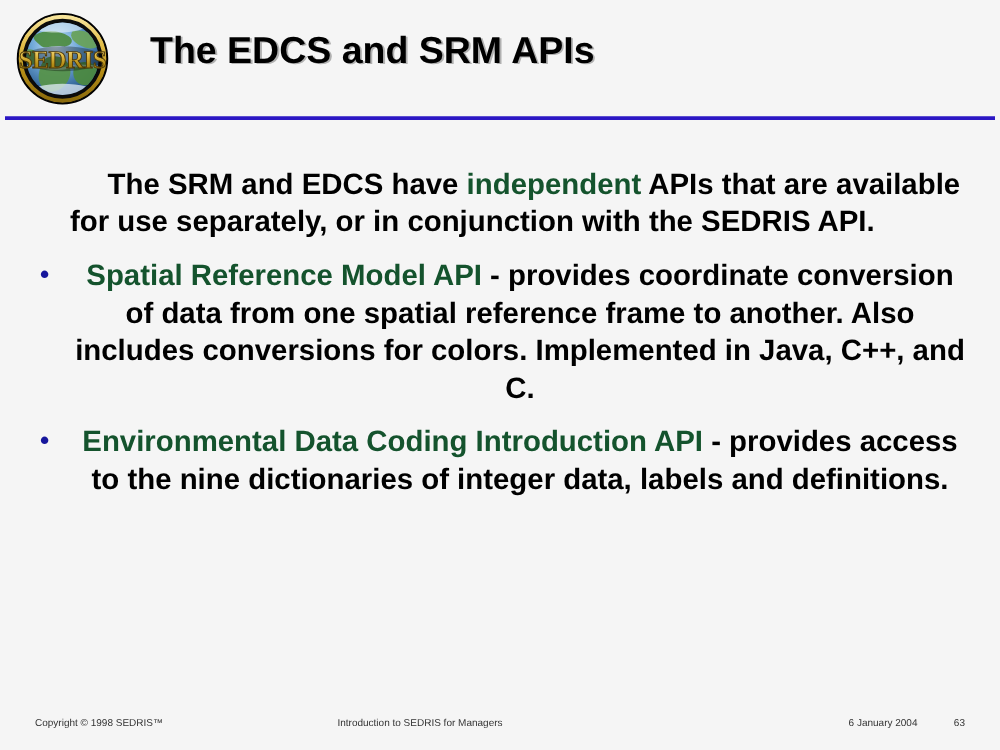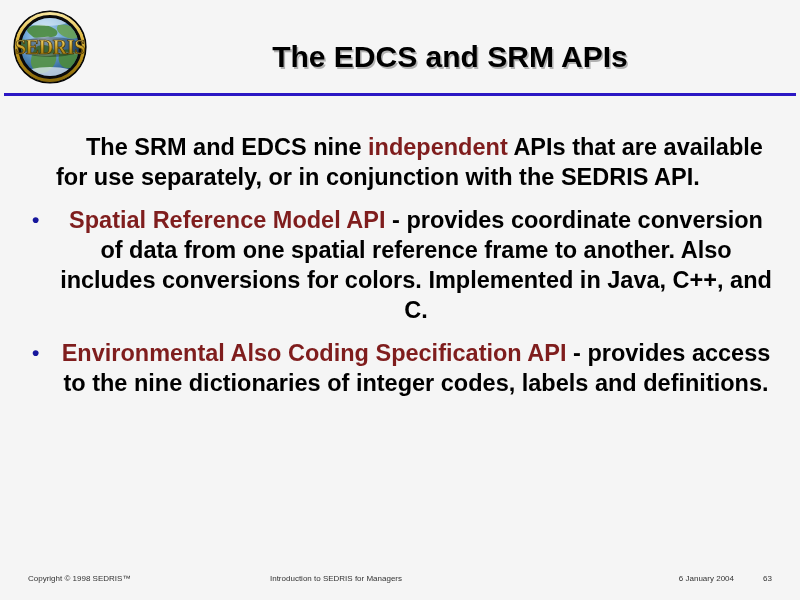--- a/index.html
+++ b/index.html
@@ -33,28 +33,27 @@
     width: 84px;
     height: 74px;
   }
   .logo svg { display: block; }
 
   .slide-title {
     position: absolute;
     left: 120px;
     top: 24px;
     width: 660px;
-    text-align: center;
+    text-align: left;
     font-size: 30px;
     font-weight: bold;
     color: #000000;
     letter-spacing: 0px;
     text-shadow: 1.5px 1.5px 0 rgba(140,140,140,0.65);
     white-space: nowrap;
-    margin-top: 16px;
   }
 
   .title-rule {
     position: absolute;
     left: 4px;
     top: 93px;
     width: 792px;
     height: 3px;
     background: #2b17c4;
   }
@@ -90,21 +89,21 @@
     position: absolute;
     left: 4px;
     top: 0px;
     font-size: 21px;
     line-height: 30px;
     color: #16169c;
   }
   .bullet-text { display: block; text-align: center; }
 
   .blue {
-    color: #7f1d1d;
+    color: #14532d;
     margin-top: 38px;
   }
 
   
   .footer {
     position: absolute;
     left: 0;
     bottom: 0;
     width: 800px;
     height: 40px;
@@ -189,30 +188,30 @@
       </svg>
     </div>
 
     <div class="slide-title">The EDCS and SRM APIs</div>
 
     <div class="title-rule"></div>
   </div>
 
   <div class="body-area">
 
-    <p class="para"><span>The SRM and EDCS nine </span><span class="blue">independent</span><span> APIs that are available for use separately, or in conjunction with the SEDRIS API.</span></p>
+    <p class="para"><span>The SRM and EDCS have </span><span class="blue">independent</span><span> APIs that are available for use separately, or in conjunction with the SEDRIS API.</span></p>
 
     <div class="bullet-row">
       <span class="bullet-mark">•</span>
       <span class="bullet-text"><span class="blue">Spatial Reference Model API</span><span> - provides coordinate conversion of data from one spatial reference frame to another. Also includes conversions for colors. Implemented in Java, C++, and C.</span></span>
     </div>
 
     <div class="bullet-row">
       <span class="bullet-mark">•</span>
-      <span class="bullet-text"><span class="blue">Environmental Also Coding Specification API</span><span> - provides access to the nine dictionaries of integer codes, labels and definitions.</span></span>
+      <span class="bullet-text"><span class="blue">Environmental Data Coding Introduction API</span><span> - provides access to the nine dictionaries of integer data, labels and definitions.</span></span>
     </div>
 
   </div>
 
   <div class="footer">
     <div class="footer-left">Copyright © 1998 SEDRIS™</div>
     <div class="footer-center">Introduction to SEDRIS for Managers</div>
     <div class="footer-date">6 January 2004</div>
     <div class="footer-page">63</div>
   </div>

